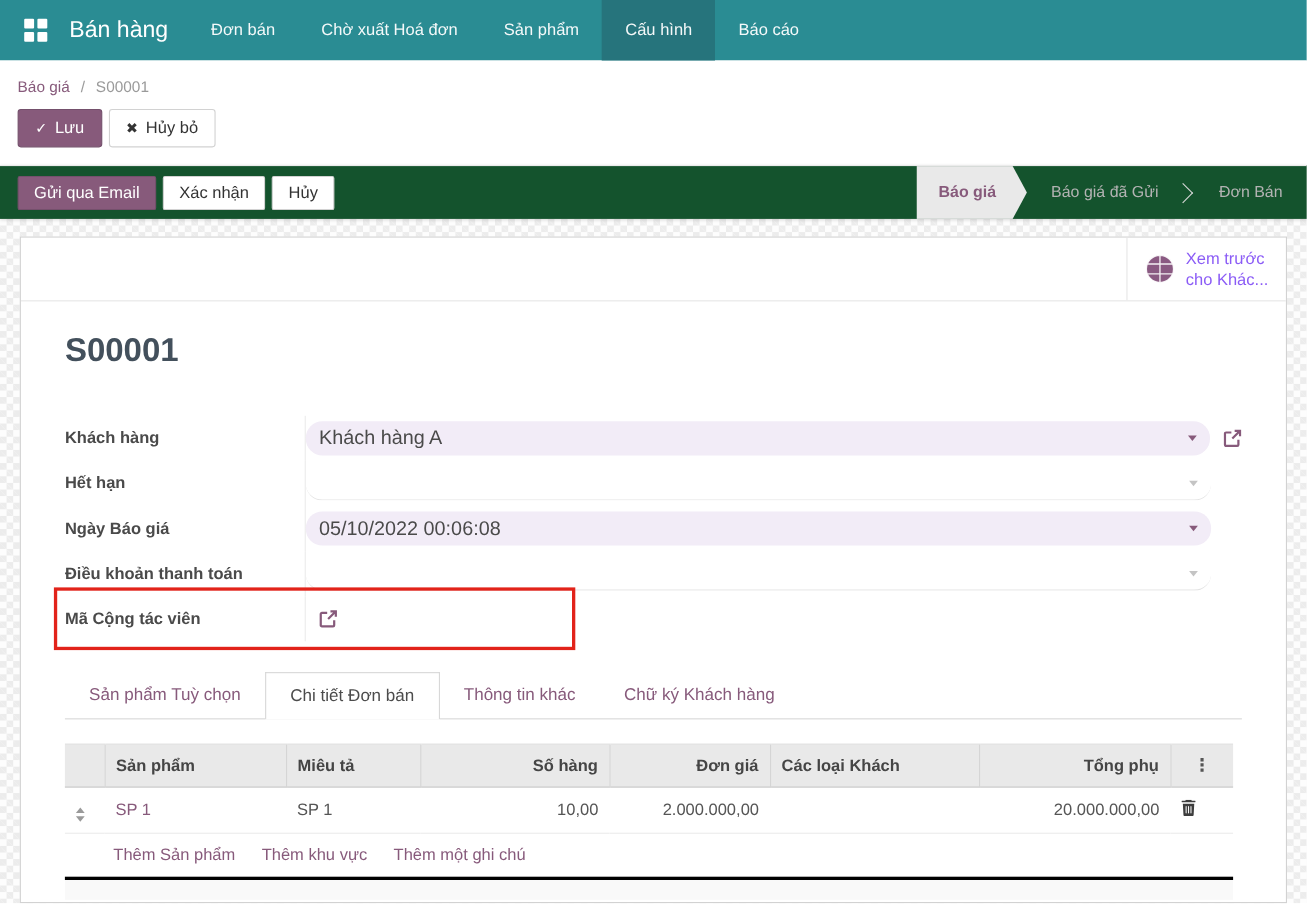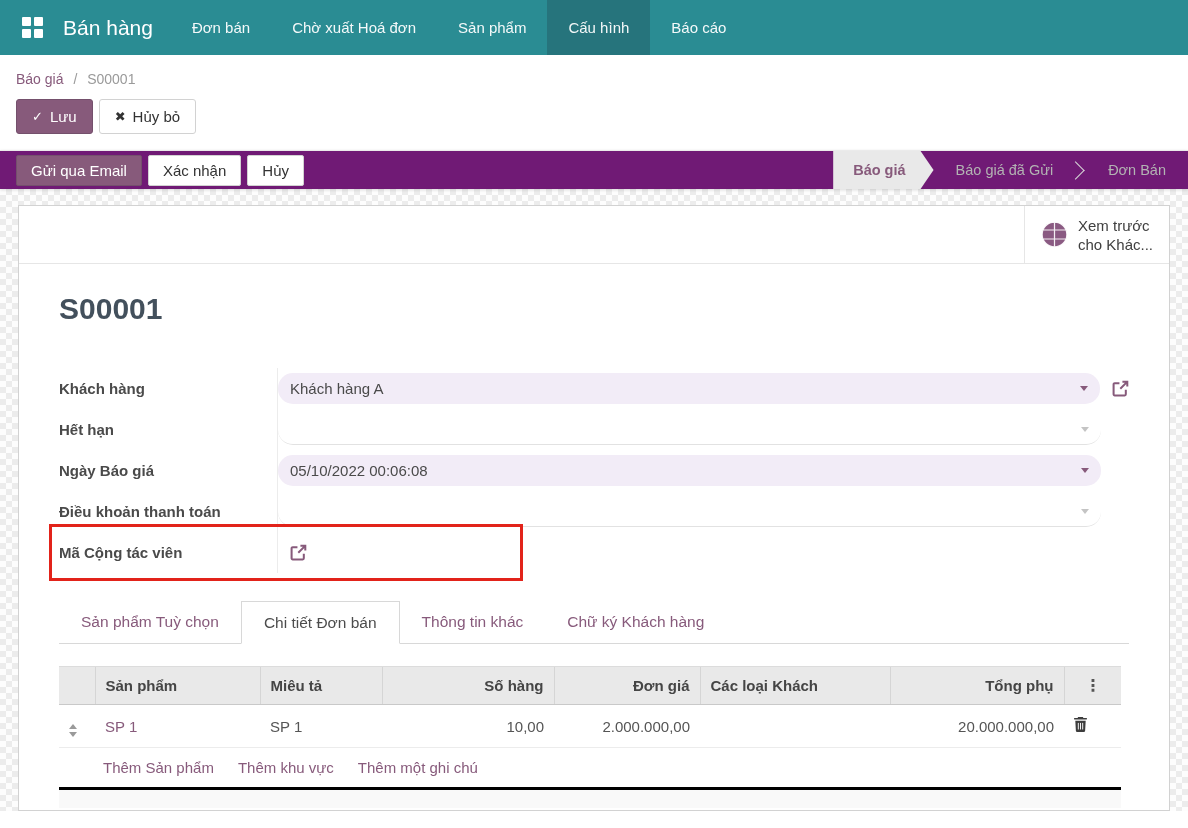--- a/index.html
+++ b/index.html
@@ -20,51 +20,51 @@
   .breadcrumb { font-size:14px; margin-bottom:12px; }
   .breadcrumb .parent { color:#875a7b; cursor:pointer; }
   .breadcrumb .sep { color:#9a9a9a; margin:0 6px; }
   .breadcrumb .current { color:#9a9a9a; }
   .cp-buttons { padding-bottom:16px; display:flex; gap:6px; }
   .btn { font-size:15px; padding:8px 15px; border-radius:3px; border:1px solid #d2d2d2; background:#fff; color:#333; cursor:pointer; display:inline-flex; align-items:center; gap:7px; }
   .btn .ic { font-size:13px; }
   .btn-primary { background:#875a7b; border-color:#74506c; color:#fff; }
 
   
-  .statusbar { height:39px; background:#701a75; border-top:1px solid #ebebeb; display:flex; justify-content:space-between; align-items:stretch; padding-left:16px; box-shadow:0 1px 3px rgba(0,0,0,.14); position:relative; z-index:3; }
+  .statusbar { height:49px; background:#14532d; border-top:1px solid #ebebeb; display:flex; justify-content:space-between; align-items:stretch; padding-left:16px; box-shadow:0 1px 3px rgba(0,0,0,.14); position:relative; z-index:3; }
   .sb-left { display:flex; align-items:center; gap:6px; }
   .sb-btn { font-size:15px; padding:6px 14px; border:1px solid #d2d2d2; border-radius:2px; background:#fff; color:#333; cursor:pointer; }
   .sb-btn.primary { background:#875a7b; border-color:#74506c; color:#fff; }
   .stages { display:flex; align-items:stretch; }
   .stage { display:flex; align-items:center; padding:0 22px; font-size:14.5px; color:#b3b3b3; cursor:pointer; }
   .stage.active { background:#e9e9e9; color:#875a7b; font-weight:bold; padding:0 28px 0 20px;
     clip-path:polygon(0 0, calc(100% - 13px) 0, 100% 50%, calc(100% - 13px) 100%, 0 100%); }
   .chev { width:13px; height:13px; border-top:1px solid #d9d9d9; border-right:1px solid #d9d9d9; transform:rotate(45deg); align-self:center; margin:0 4px 0 -6px; }
 
   
   .content { height:622px; padding:16px 18px 0;
     background-color:#fdfdfd;
     background-image:
       linear-gradient(45deg,#ececec 25%,transparent 25%,transparent 75%,#ececec 75%),
       linear-gradient(45deg,#ececec 25%,transparent 25%,transparent 75%,#ececec 75%);
     background-size:12px 12px; background-position:0 0,6px 6px; }
   .sheet { background:#fff; border:1px solid #d2d2d2; height:100%; overflow:hidden; }
   .sheet-header { height:58px; border-bottom:1px solid #e6e6e6; display:flex; justify-content:flex-end; }
   .preview-btn { border-left:1px solid #e6e6e6; display:flex; align-items:center; gap:10px; padding:0 16px; cursor:pointer; }
-  .preview-text { font-size:15px; color:#404040; line-height:19px; }
+  .preview-text { font-size:15px; color:#8b5cf6; line-height:19px; }
   .sheet-body { padding:0 40px; }
 
   .record-title { font-size:30px; font-weight:bold; color:#43505c; margin:28px 0 42px; }
 
   
   .fields { position:relative; }
   .f-row { display:flex; align-items:center; height:41px; }
   .f-label { width:218px; font-weight:bold; font-size:15px; color:#4a4a4a; }
   .f-ctrl { flex:1; display:flex; align-items:center; align-self:stretch; border-left:1px solid #ececec; }
-  .f-input { flex:1; height:31px; display:flex; align-items:center; padding:0 12px; font-size:15px; color:#4a4a4a; cursor:text;border-radius:15px; }
+  .f-input { flex:1; height:31px; display:flex; align-items:center; padding:0 12px; font-size:18px; color:#4a4a4a; cursor:text;border-radius:15px; }
   .f-input.filled { background:#f2ecf7; }
   .f-input.empty { border-bottom:1px solid #e2e2e2; }
   .f-input.focused { border-bottom:2px solid #5d9fb0; }
   .f-input.focused .val { text-decoration:underline wavy #e04034 1px; text-underline-offset:3px; }
   .text-caret { display:inline-block; width:1px; height:17px; background:#222; margin-left:1px; }
   .caret { width:0; height:0; border-left:4.5px solid transparent; border-right:4.5px solid transparent; border-top:5px solid #875a7b; margin-left:auto; cursor:pointer; }
   .caret.gray { border-top-color:#c4c4c4; }
   .ext-link { margin-left:12px; cursor:pointer; display:flex; }
   .ico-spacer { width:28px; }
   .red-box { position:absolute; left:-10px; top:156px; width:474px; height:57px; border:3px solid #e2231a; pointer-events:none; }

